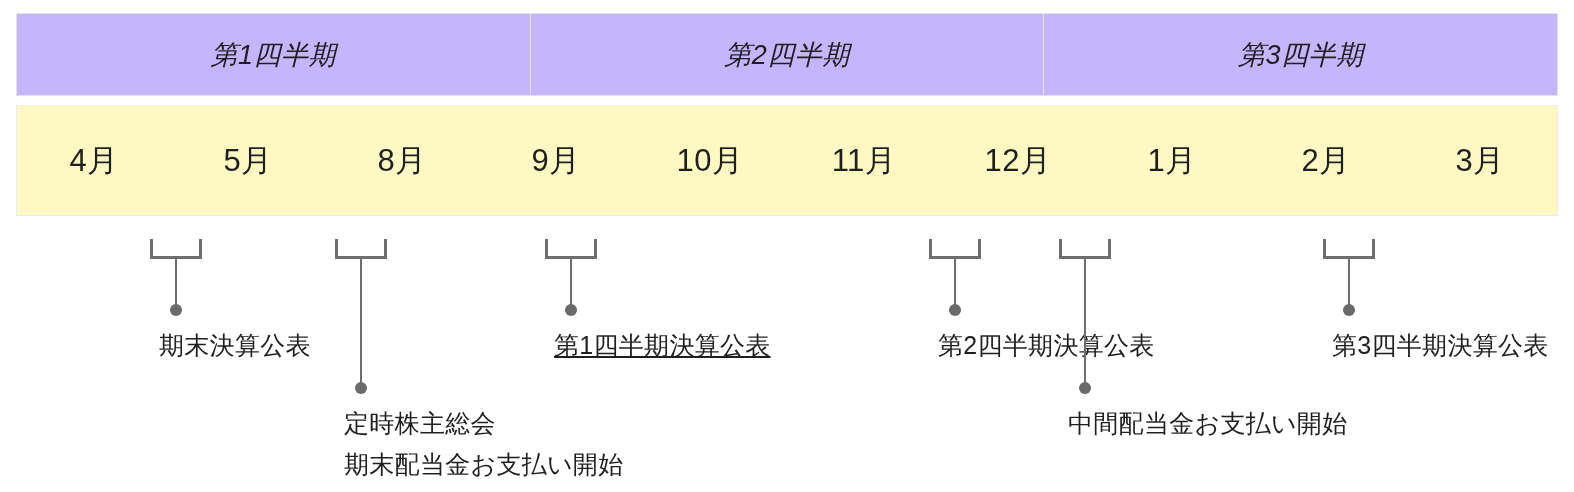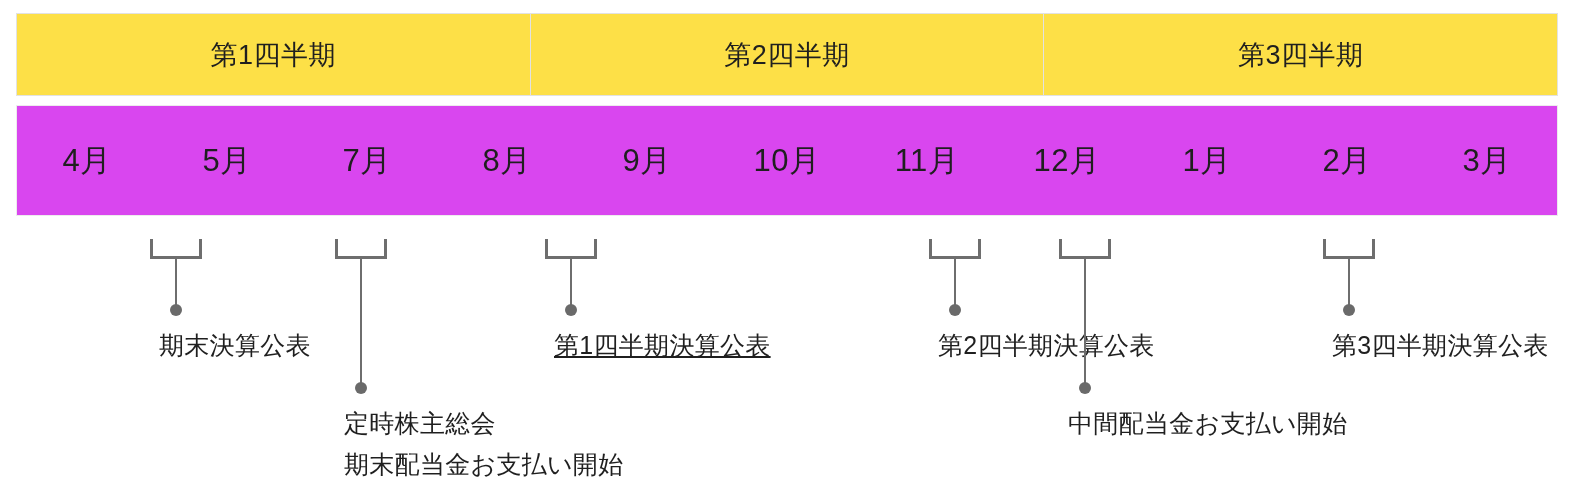--- a/index.html
+++ b/index.html
@@ -24,41 +24,42 @@
     top: 13px;
     width: 1542px;
   }
 
   .quarter-row {
     display: flex;
     width: 100%;
     height: 83px;
     border: 1px solid #e2e2e2;
     box-sizing: border-box;
-    background: #fde047;
+    background: #c4b5fd;
+    font-style: italic;
   }
   .quarter-cell {
     flex: 1 1 0;
     display: flex;
     align-items: center;
     justify-content: center;
     font-size: 27px;
     letter-spacing: 0.5px;
     color: #1f1f1f;
     border-right: 1px solid #e2e2e2;
     box-sizing: border-box;
   }
   .quarter-cell:last-child { border-right: none; }
 
   .month-row {
     display: flex;
     width: 100%;
     height: 111px;
     margin-top: 9px;
-    background: #d946ef;
+    background: #fef9c3;
     border: 1px solid #ececec;
     box-sizing: border-box;
   }
   .month-cell {
     flex: 1 1 0;
     display: flex;
     align-items: center;
     justify-content: center;
     font-size: 31px;
     color: #1f1f1f;
@@ -116,21 +117,20 @@
 
   <div class="quarter-row">
     <div class="quarter-cell">第1四半期</div>
     <div class="quarter-cell">第2四半期</div>
     <div class="quarter-cell">第3四半期</div>
   </div>
 
   <div class="month-row">
     <div class="month-cell">4月</div>
     <div class="month-cell">5月</div>
-    <div class="month-cell">7月</div>
     <div class="month-cell">8月</div>
     <div class="month-cell">9月</div>
     <div class="month-cell">10月</div>
     <div class="month-cell">11月</div>
     <div class="month-cell">12月</div>
     <div class="month-cell">1月</div>
     <div class="month-cell">2月</div>
     <div class="month-cell">3月</div>
   </div>
 

